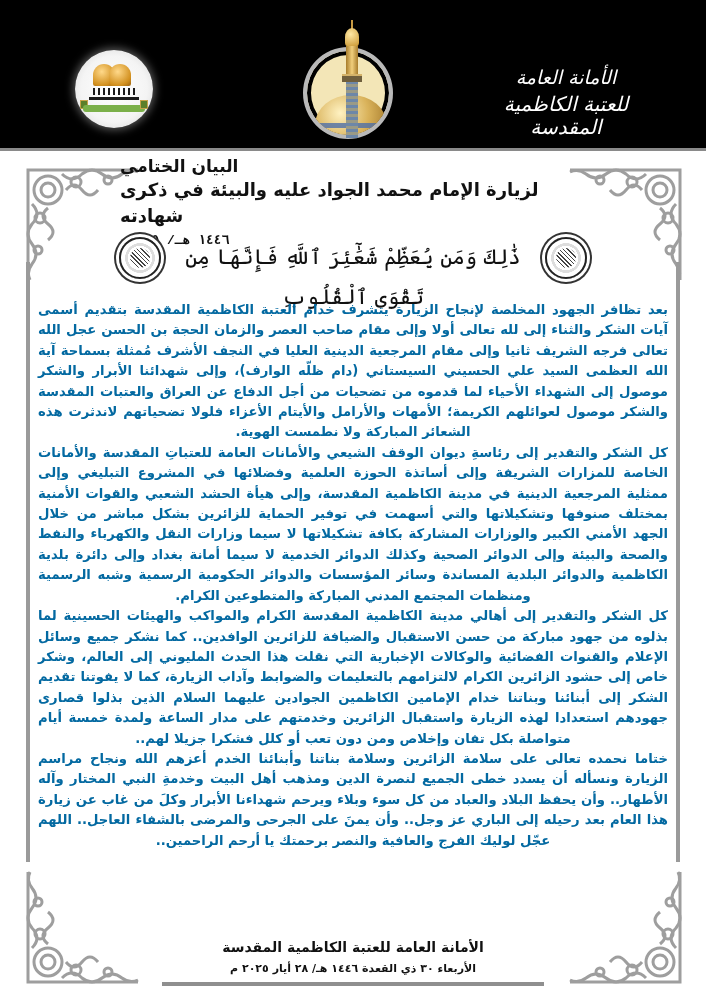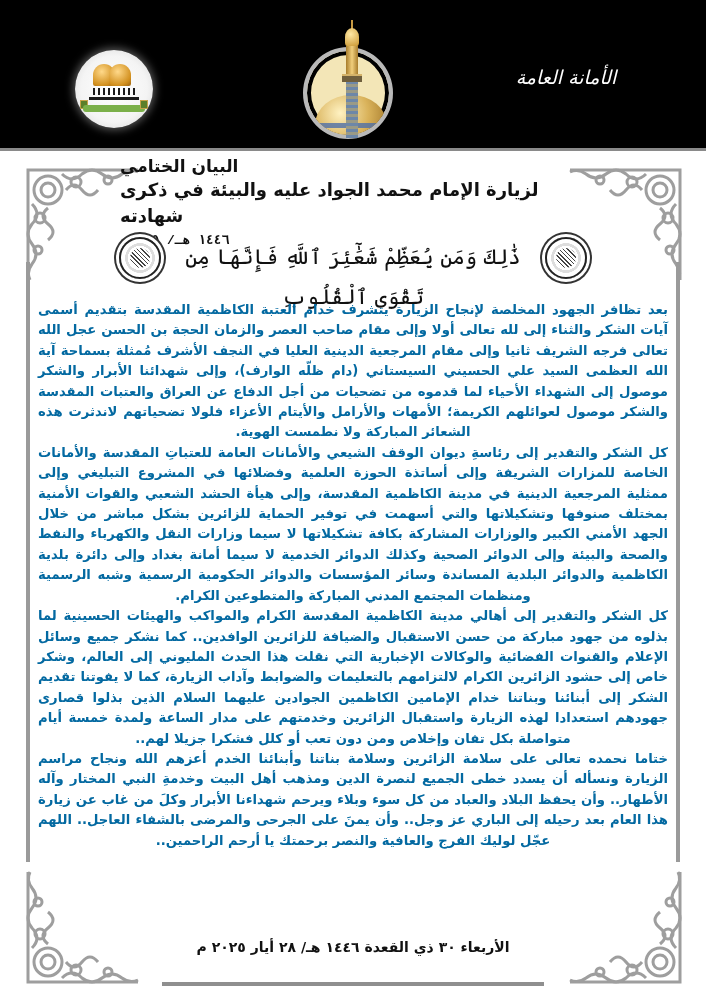--- a/index.html
+++ b/index.html
@@ -70,21 +70,21 @@
     font-family:"DejaVu Serif", serif; font-size:21px; line-height:40px; color:#111; }
 
   
   .body { position:absolute; left:38px; top:300px; width:630px; direction:rtl; text-align:justify;
     font-weight:bold; font-size:13.2px; line-height:20.4px; color:#0369a1; }
   .body p { margin:0; text-align-last:auto; }
   .body p.centered-tail { text-align-last:center; }
 
   .sig { position:absolute; left:150px; top:936px; width:406px; text-align:center; direction:rtl; font-weight:bold; }
   .sig .s1 { display:block; font-size:14px; line-height:22px; }
-  .sig .s2 { display:block; font-size:14px; line-height:22px; }
+  .sig .s2 { display:block; font-size:11px; line-height:22px; }
   .sig-rule { position:absolute; left:162px; top:982px; width:382px; height:4px; background:#8f8f8f; }
 </style>
 </head>
 <body>
 
 <div class="header">
   <div class="logo-left">
     <span class="dome d1"></span>
     <span class="dome d2"></span>
     <span class="cal"></span>
@@ -100,20 +100,21 @@
   <div class="minaret">
     <span class="spire"></span>
     <span class="cap"></span>
     <span class="shaft"></span>
     <span class="balcony"></span>
     <span class="tiles"></span>
   </div>
 
   <div class="header-title">
     <span class="l1">الأمانة العامة</span>
+    <span class="l2">للعتبة الكاظمية المقدسة</span>
   </div>
 </div>
 <div class="header-rule"></div>
 
 <div class="corner tl">
   <svg viewBox="0 0 130 130">
     <g fill="none" stroke="#9e9e9e" stroke-width="3">
       <path d="M10 120 L10 10 L120 10"></path>
       <circle cx="30" cy="30" r="14"></circle>
         <circle cx="30" cy="30" r="7"></circle>
@@ -195,15 +196,16 @@
 </div>
 
 <div class="body">
   <p class="centered-tail">بعد تظافر الجهود المخلصة لإنجاح الزيارة يتشرف خدام العتبة الكاظمية المقدسة بتقديم أسمى آيات الشكر والثناء إلى لله تعالى أولا وإلى مقام صاحب العصر والزمان الحجة بن الحسن عجل الله تعالى فرجه الشريف ثانيا وإلى مقام المرجعية الدينية العليا في النجف الأشرف مُمثلة بسماحة آية الله العظمى السيد علي الحسيني السيستاني (دام ظلّه الوارف)، وإلى شهدائنا الأبرار والشكر موصول إلى الشهداء الأحياء لما قدموه من تضحيات من أجل الدفاع عن العراق والعتبات المقدسة والشكر موصول لعوائلهم الكريمة؛ الأمهات والأرامل والأيتام الأعزاء فلولا تضحياتهم لاندثرت هذه الشعائر المباركة ولا نطمست الهوية.</p>
   <p class="centered-tail">كل الشكر والتقدير إلى رئاسةِ ديوان الوقف الشيعي والأمانات العامة للعتباتِ المقدسة والأمانات الخاصة للمزارات الشريفة وإلى أساتذة الحوزة العلمية وفضلائها في المشروع التبليغي وإلى ممثلية المرجعية الدينية في مدينة الكاظمية المقدسة، وإلى هيأة الحشد الشعبي والقوات الأمنية بمختلف صنوفها وتشكيلاتها والتي أسهمت في توفير الحماية للزائرين بشكل مباشر من خلال الجهد الأمني الكبير والوزارات المشاركة بكافة تشكيلاتها لا سيما وزارات النقل والكهرباء والنفط والصحة والبيئة وإلى الدوائر الصحية وكذلك الدوائر الخدمية لا سيما أمانة بغداد وإلى دائرة بلدية الكاظمية والدوائر البلدية المساندة وسائر المؤسسات والدوائر الحكومية الرسمية وشبه الرسمية ومنظمات المجتمع المدني المباركة والمتطوعين الكرام.</p>
   <p class="centered-tail">كل الشكر والتقدير إلى أهالي مدينة الكاظمية المقدسة الكرام والمواكب والهيئات الحسينية لما بذلوه من جهود مباركة من حسن الاستقبال والضيافة للزائرين الوافدين.. كما نشكر جميع وسائل الإعلام والقنوات الفضائية والوكالات الإخبارية التي نقلت هذا الحدث المليوني إلى العالم، وشكر خاص إلى حشود الزائرين الكرام لالتزامهم بالتعليمات والضوابط وآداب الزيارة، كما لا يفوتنا تقديم الشكر إلى أبنائنا وبناتنا خدام الإمامين الكاظمين الجوادين عليهما السلام الذين بذلوا قصارى جهودهم استعدادا لهذه الزيارة واستقبال الزائرين وخدمتهم على مدار الساعة ولمدة خمسة أيام متواصلة بكل تفان وإخلاص ومن دون تعب أو كلل فشكرا جزيلا لهم..</p>
   <p class="centered-tail">ختاما نحمده تعالى على سلامة الزائرين وسلامة بناتنا وأبنائنا الخدم أعزهم الله ونجاح مراسم الزيارة ونسأله أن يسدد خطى الجميع لنصرة الدين ومذهب أهل البيت وخدمةِ النبي المختار وآله الأطهار.. وأن يحفظ البلاد والعباد من كل سوء وبلاء ويرحم شهداءنا الأبرار وكلَ من غاب عن زيارة هذا العام بعد رحيله إلى الباري عز وجل.. وأن يمنَ على الجرحى والمرضى بالشفاء العاجل.. اللهم عجّل لوليك الفرج والعافية والنصر برحمتك يا أرحم الراحمين..</p>
 </div>
 
 <div class="sig">
+  <span class="s1">الأمانة العامة للعتبة الكاظمية المقدسة</span>
   <span class="s2">الأربعاء ٣٠ ذي القعدة ١٤٤٦ هـ/ ٢٨ أيار ٢٠٢٥ م</span>
 </div>
 <div class="sig-rule"></div>
 
 </body></html>

